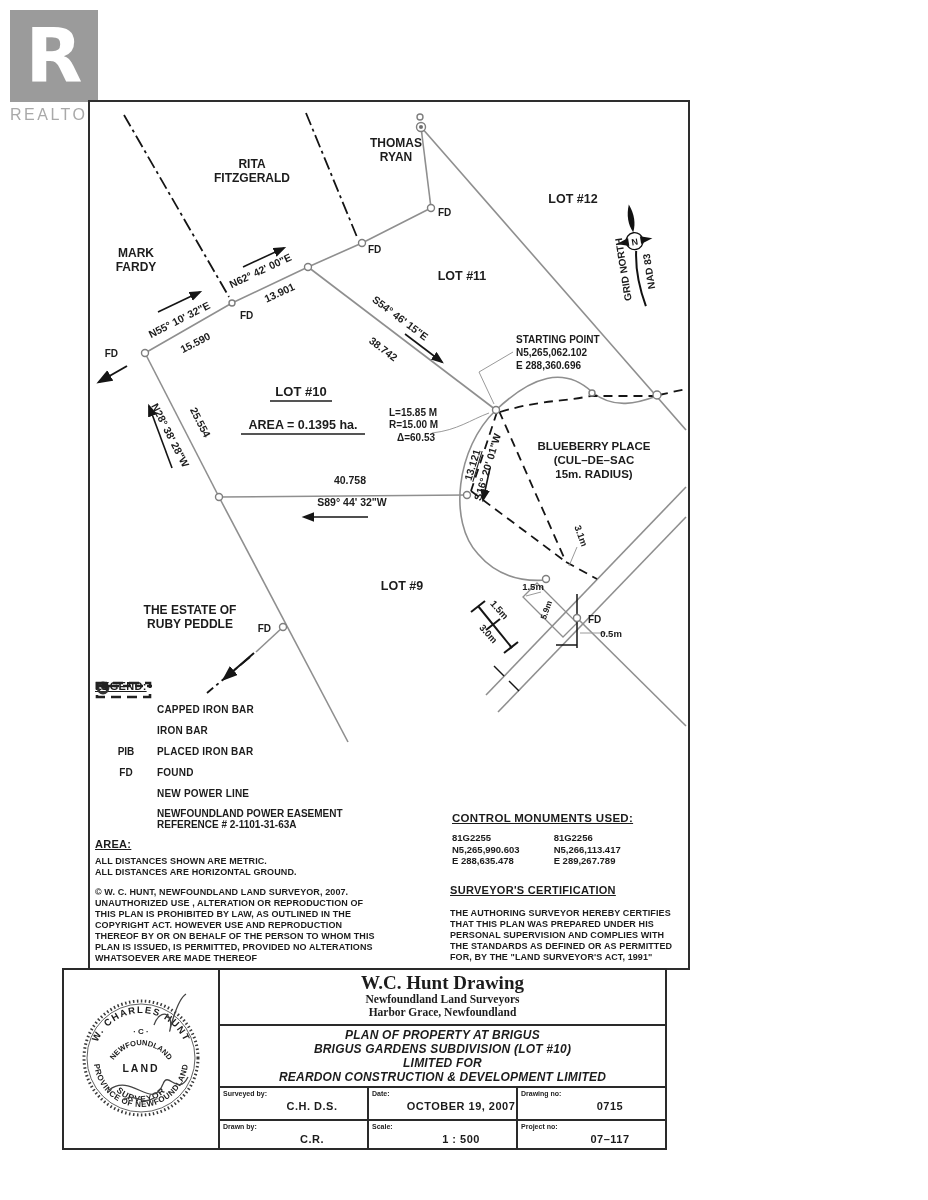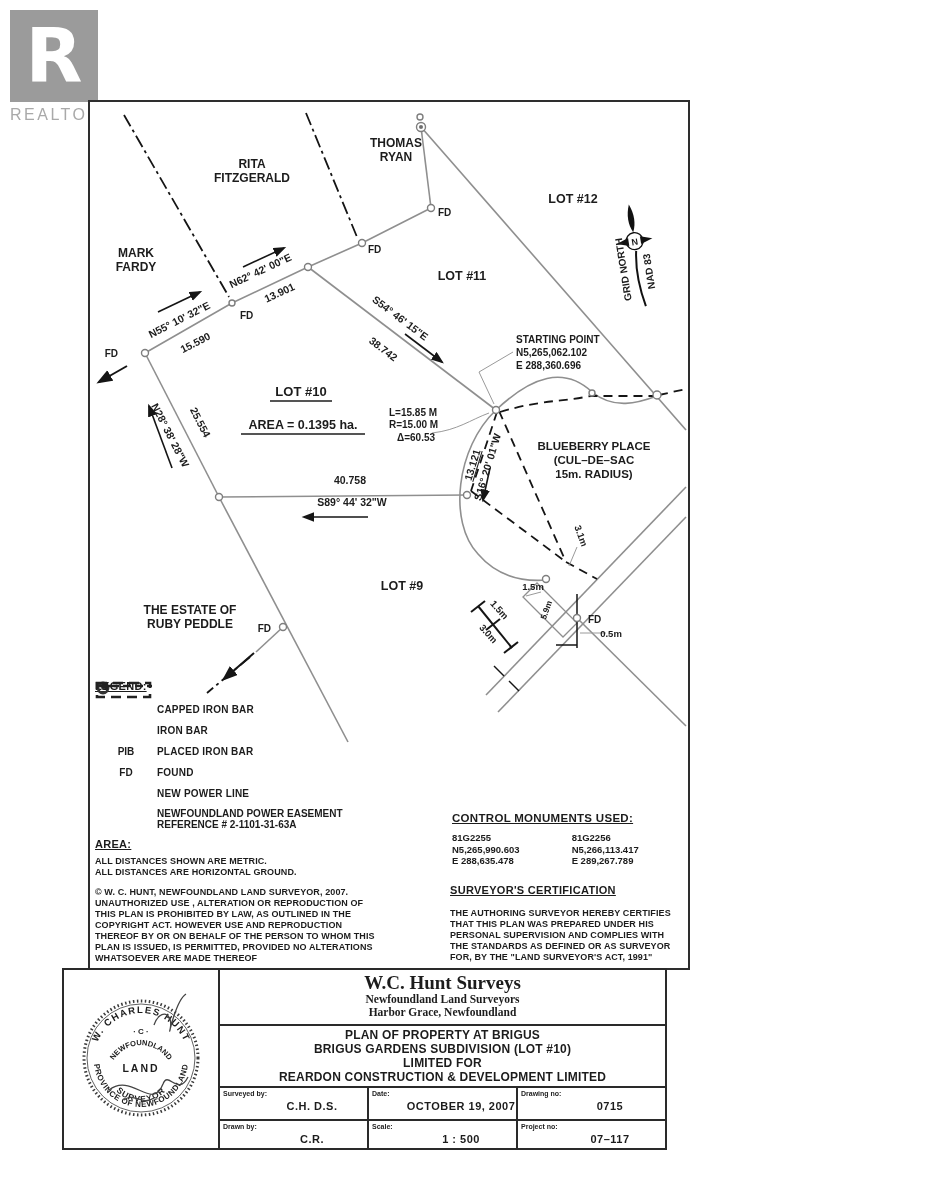--- a/index.html
+++ b/index.html
@@ -17,30 +17,30 @@
   svg text{font-family:"Liberation Sans",sans-serif;fill:#1c1c1c;}
   .ov{position:absolute;color:#1c1c1c;}
   .ut{font-size:11px;font-weight:bold;text-decoration:underline;letter-spacing:.3px;}
   .legend-rows{display:flex;flex-direction:column;margin-top:7px;}
   .lrow{display:flex;align-items:center;height:21px;}
   .lsym{width:62px;display:flex;justify-content:center;align-items:center;font-size:10px;font-weight:bold;}
   .llab{font-size:10px;font-weight:bold;letter-spacing:.2px;}
   .llab2{font-size:10px;font-weight:bold;line-height:11.5px;}
   .smalltxt{font-size:9px;font-weight:bold;line-height:11px;letter-spacing:.1px;}
   .ntxt{font-size:9.5px;font-weight:bold;line-height:11.5px;}
-  .mon-cols{display:flex;gap:52px;margin-top:8px;}
+  .mon-cols{display:flex;gap:34px;margin-top:8px;}
   .mon-col{font-size:9.5px;font-weight:bold;line-height:11.5px;}
   
   .titleblock{position:absolute;left:62px;top:968px;width:601px;height:178px;border:2px solid #2a2a2a;display:flex;background:#fff;}
   .stamp-cell{width:154px;border-right:2px solid #2a2a2a;position:relative;}
   .tb-right{flex:1;display:flex;flex-direction:column;}
   .tb-firm{height:52px;border-bottom:2px solid #2a2a2a;text-align:center;font-family:"Liberation Serif",serif;padding-top:2px;}
   .tb-firm .fname{font-size:19px;font-weight:bold;line-height:21px;}
   .tb-firm .fsub{font-size:11.5px;font-weight:600;line-height:13px;}
-  .tb-plan{height:58px;border-bottom:2px solid #2a2a2a;text-align:center;font-size:12px;font-weight:bold;line-height:14px;padding-top:2px;letter-spacing:.2px;}
+  .tb-plan{height:58px;border-bottom:2px solid #2a2a2a;text-align:center;font-size:12px;font-weight:bold;line-height:14px;padding-top:2px;letter-spacing:.2px;font-style:italic;}
   .tb-row{display:flex;height:31px;border-bottom:2px solid #2a2a2a;}
   .tb-row:last-child{border-bottom:none;flex:1;}
   .tb-cell{flex:1;border-right:2px solid #2a2a2a;position:relative;text-align:center;}
   .tb-cell:last-child{border-right:none;}
   .tb-lab{position:absolute;left:3px;top:2px;font-size:7px;font-weight:bold;}
   .tb-val{display:block;padding-top:12px;font-size:11px;font-weight:bold;letter-spacing:.5px;padding-left:37px;}
 </style>
 </head>
 <body>
 
@@ -304,21 +304,21 @@
         </div>
       </div>
     </div>
 
     <div class="ov" style="left:360px;top:782px;width:235px;">
       <div class="ut">SURVEYOR'S CERTIFICATION</div>
       <div class="smalltxt" style="margin-top:12px;">
         <div>THE AUTHORING SURVEYOR HEREBY CERTIFIES</div>
         <div>THAT THIS PLAN WAS PREPARED UNDER HIS</div>
         <div>PERSONAL SUPERVISION AND COMPLIES WITH</div>
-        <div>THE STANDARDS AS DEFINED OR AS SURVEYOR</div>
+        <div>THE STANDARDS AS DEFINED OR AS PERMITTED</div>
         <div>FOR, BY THE "LAND SURVEYOR'S ACT, 1991"</div>
       </div>
     </div>
   </div>
 
   <div class="titleblock">
     <div class="stamp-cell">
       <svg width="154" height="176" viewBox="0 0 154 176">
         <circle cx="77" cy="88" r="57" fill="none" stroke="#3a3a3a" stroke-width="3" stroke-dasharray="1.5 2.5"></circle>
         <circle cx="77" cy="88" r="54" fill="none" stroke="#3a3a3a" stroke-width="0.8"></circle>
@@ -344,21 +344,21 @@
         </text>
         <g stroke="#444" stroke-width="1.3" fill="none">
           <path d="M45,120 C68,102 88,142 99,114 C104,100 114,127 124,107"></path>
           <path d="M90,55 C96,38 110,42 106,60 C104,68 112,30 122,24"></path>
           <path d="M60,130 C70,122 78,136 90,128"></path>
         </g>
       </svg>
     </div>
     <div class="tb-right">
       <div class="tb-firm">
-        <div class="fname">W.C. Hunt Surveys</div>
+        <div class="fname">W.C. Hunt Drawing</div>
         <div class="fsub">Newfoundland Land Surveyors</div>
         <div class="fsub">Harbor Grace,  Newfoundland</div>
       </div>
       <div class="tb-plan">
         <div>PLAN OF PROPERTY AT BRIGUS</div>
         <div>BRIGUS GARDENS SUBDIVISION (LOT #10)</div>
         <div>LIMITED FOR</div>
         <div>REARDON CONSTRUCTION &amp; DEVELOPMENT LIMITED</div>
       </div>
       <div class="tb-row">

